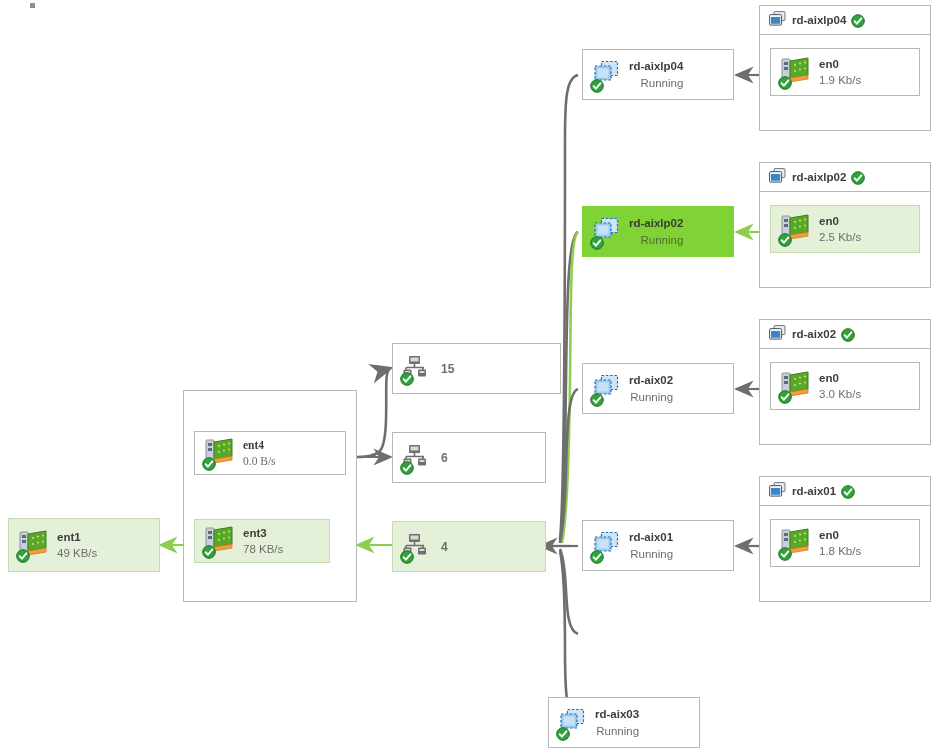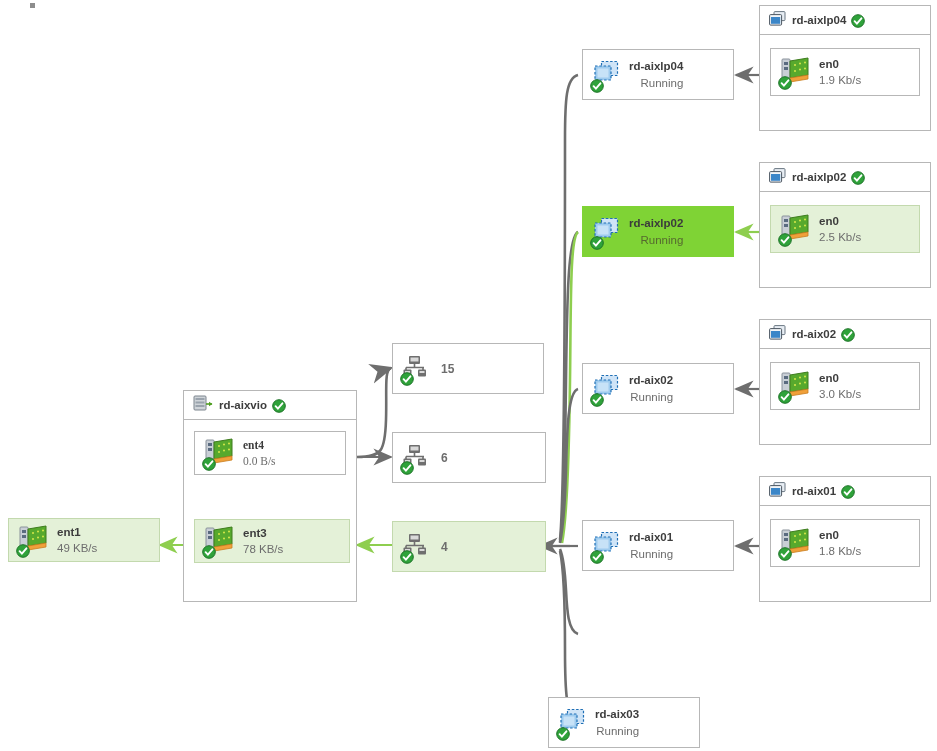--- a/index.html
+++ b/index.html
@@ -94,21 +94,21 @@
     <g>
       <path d="M760,389 L736,389" stroke="#6e6e6e" stroke-width="2.2" fill="none" marker-end="url(#agray)"></path>
     </g>
     <g>
       <path d="M760,546 L736,546" stroke="#6e6e6e" stroke-width="2.2" fill="none" marker-end="url(#agray)"></path>
     </g>
   </svg>
 
   <div class="speck"></div>
 
-  <div class="box sel-soft" style="left:8px;top:518px;width:152px;height:44px;">
+  <div class="box sel-soft" style="left:8px;top:518px;width:152px;height:54px;">
     <div class="nodebody">
       <span class="ico">
         <svg class="adpico" viewBox="0 0 30 26">
           <rect x="1" y="2" width="8" height="19" rx="1" fill="#c9cfd6" stroke="#8a929b" stroke-width="1"></rect>
           <rect x="3" y="5" width="4" height="3" fill="#5a6b80"></rect>
             <rect x="3" y="10" width="4" height="3" fill="#5a6b80"></rect>
           <polygon points="9,4 27,1 27,18 9,21" fill="#57a92d" stroke="#3e7c1e" stroke-width="1"></polygon>
           <polygon points="9,21 27,18 27,22 9,25" fill="#f0a03a" stroke="#c97d1e" stroke-width="0.8"></polygon>
           <circle cx="14" cy="8" r="1" fill="#d7e84a"></circle>
             <circle cx="19" cy="6.5" r="1" fill="#d7e84a"></circle>
@@ -123,37 +123,20 @@
         </svg>
       </span>
       <span class="txt">
         <span class="t1">ent1</span>
         <span class="t2">49 KB/s</span>
       </span>
     </div>
   </div>
 
   <div class="host" style="left:183px;top:390px;width:174px;height:212px;">
-    <div class="host-hd">
-      <span>
-        <svg class="srvico" viewBox="0 0 20 17">
-          <rect x="1" y="1" width="12" height="14" rx="1" fill="#cfd4d9" stroke="#7d858e" stroke-width="1"></rect>
-          <rect x="2.5" y="3" width="9" height="2" fill="#9aa3ad"></rect>
-          <rect x="2.5" y="6.5" width="9" height="2" fill="#9aa3ad"></rect>
-          <rect x="2.5" y="10" width="9" height="2" fill="#9aa3ad"></rect>
-          <path d="M13,9 L19,9" stroke="#4f9e22" stroke-width="1.6"></path>
-          <polygon points="19.5,9 16,6.8 16,11.2" fill="#4f9e22"></polygon>
-        </svg>
-      </span>
-      <span class="hdlabel">rd-aixvio</span>
-      <svg class="chk inline" viewBox="0 0 14 14">
-        <circle cx="7" cy="7" r="6.3" fill="#2fa23a" stroke="#1d7327" stroke-width="1"></circle>
-        <path d="M3.6,7.2 L5.9,9.6 L10.4,4.3" stroke="#fff" stroke-width="1.9" fill="none" stroke-linecap="round"></path>
-      </svg>
-    </div>
 
     <div class="box" style="left:10px;top:40px;width:152px;height:44px;font-family:Liberation Serif, serif;">
       <div class="nodebody">
         <span class="ico">
           <svg class="adpico" viewBox="0 0 30 26">
             <rect x="1" y="2" width="8" height="19" rx="1" fill="#c9cfd6" stroke="#8a929b" stroke-width="1"></rect>
             <rect x="3" y="5" width="4" height="3" fill="#5a6b80"></rect>
               <rect x="3" y="10" width="4" height="3" fill="#5a6b80"></rect>
             <polygon points="9,4 27,1 27,18 9,21" fill="#57a92d" stroke="#3e7c1e" stroke-width="1"></polygon>
             <polygon points="9,21 27,18 27,22 9,25" fill="#f0a03a" stroke="#c97d1e" stroke-width="0.8"></polygon>
@@ -169,21 +152,21 @@
             <path d="M3.6,7.2 L5.9,9.6 L10.4,4.3" stroke="#fff" stroke-width="1.9" fill="none" stroke-linecap="round"></path>
           </svg>
         </span>
         <span class="txt">
           <span class="t1">ent4</span>
           <span class="t2">0.0 B/s</span>
         </span>
       </div>
     </div>
 
-    <div class="box sel-soft" style="left:10px;top:128px;width:156px;height:44px;padding-left:10px;">
+    <div class="box sel-soft" style="left:10px;top:128px;width:136px;height:44px;padding-left:10px;">
       <div class="nodebody">
         <span class="ico">
           <svg class="adpico" viewBox="0 0 30 26">
             <rect x="1" y="2" width="8" height="19" rx="1" fill="#c9cfd6" stroke="#8a929b" stroke-width="1"></rect>
             <rect x="3" y="5" width="4" height="3" fill="#5a6b80"></rect>
               <rect x="3" y="10" width="4" height="3" fill="#5a6b80"></rect>
             <polygon points="9,4 27,1 27,18 9,21" fill="#57a92d" stroke="#3e7c1e" stroke-width="1"></polygon>
             <polygon points="9,21 27,18 27,22 9,25" fill="#f0a03a" stroke="#c97d1e" stroke-width="0.8"></polygon>
             <circle cx="14" cy="8" r="1" fill="#d7e84a"></circle>
               <circle cx="19" cy="6.5" r="1" fill="#d7e84a"></circle>
@@ -198,21 +181,21 @@
           </svg>
         </span>
         <span class="txt">
           <span class="t1">ent3</span>
           <span class="t2">78 KB/s</span>
         </span>
       </div>
     </div>
   </div>
 
-  <div class="box" style="left:392px;top:343px;width:152px;height:51px;">
+  <div class="box" style="left:392px;top:343px;width:169px;height:51px;">
     <div class="nodebody">
       <span class="ico">
         <svg class="vlanico" viewBox="0 0 26 24">
           <rect x="6" y="1" width="11" height="8" rx="1" fill="#6f6f6f"></rect>
           <rect x="7.5" y="2.5" width="8" height="4" fill="#d9d9d9"></rect>
           <path d="M11.5,9 L11.5,12.5 M3,12.5 L21,12.5 M3,12.5 L3,15 M20,12.5 L20,15" stroke="#6f6f6f" stroke-width="1.6" fill="none"></path>
           <rect x="0.5" y="14.5" width="8" height="7" rx="1" fill="#6f6f6f"></rect>
           <rect x="15" y="14.5" width="8" height="7" rx="1" fill="#6f6f6f"></rect>
           <rect x="2" y="16" width="5" height="2" fill="#d9d9d9"></rect>
           <rect x="16.5" y="16" width="5" height="2" fill="#d9d9d9"></rect>

